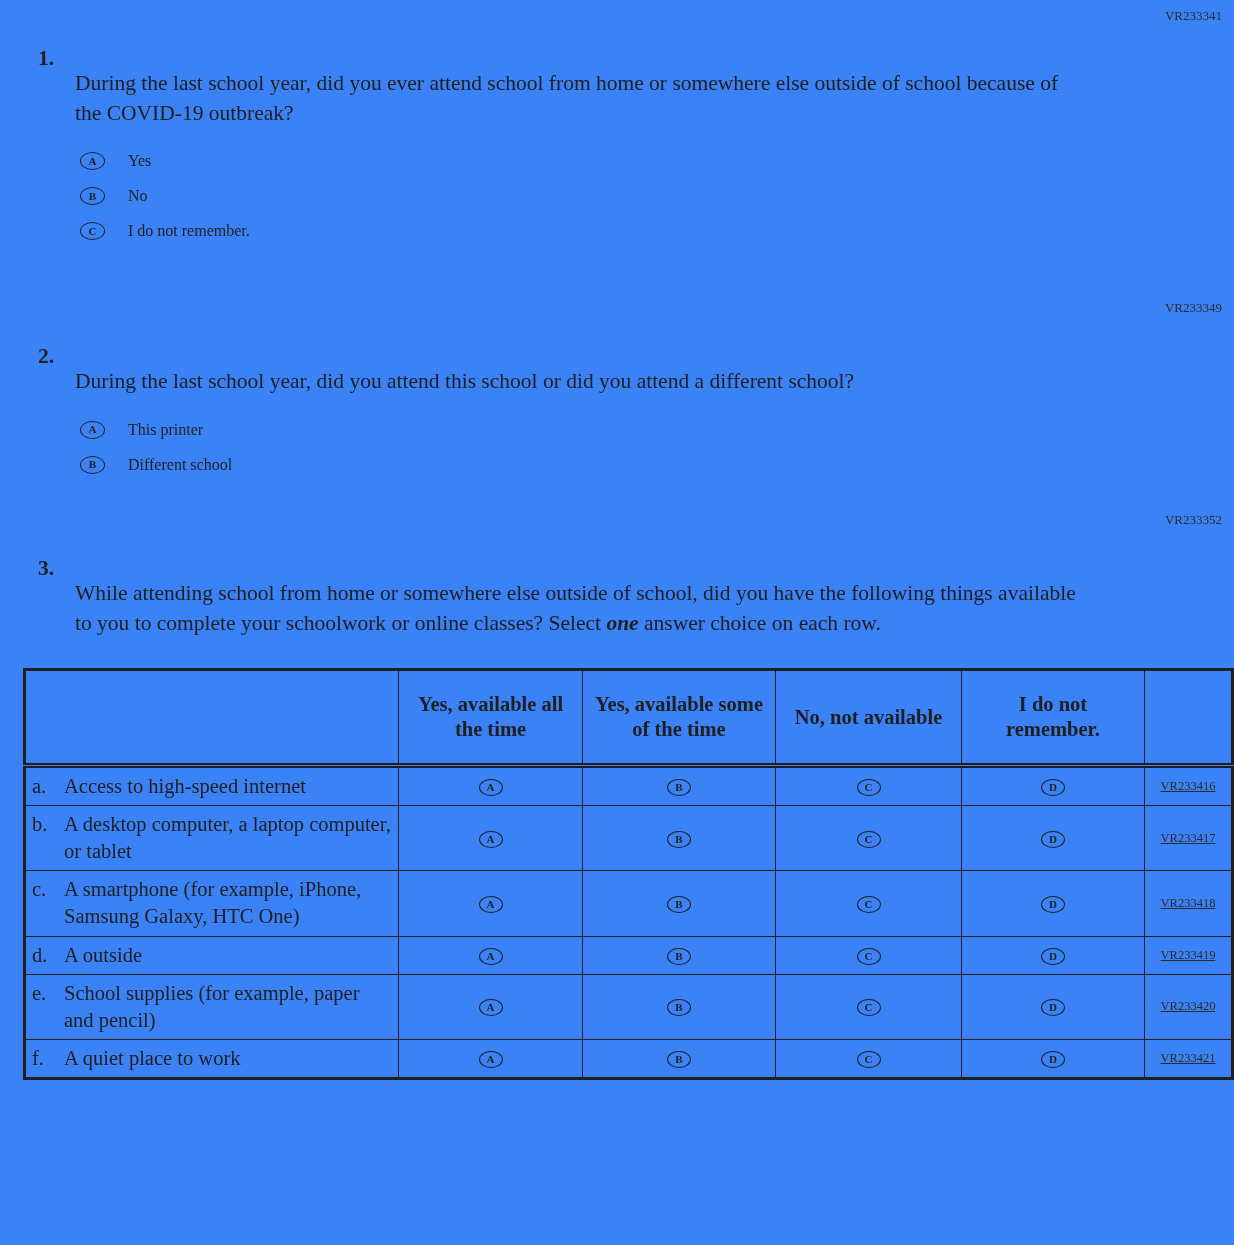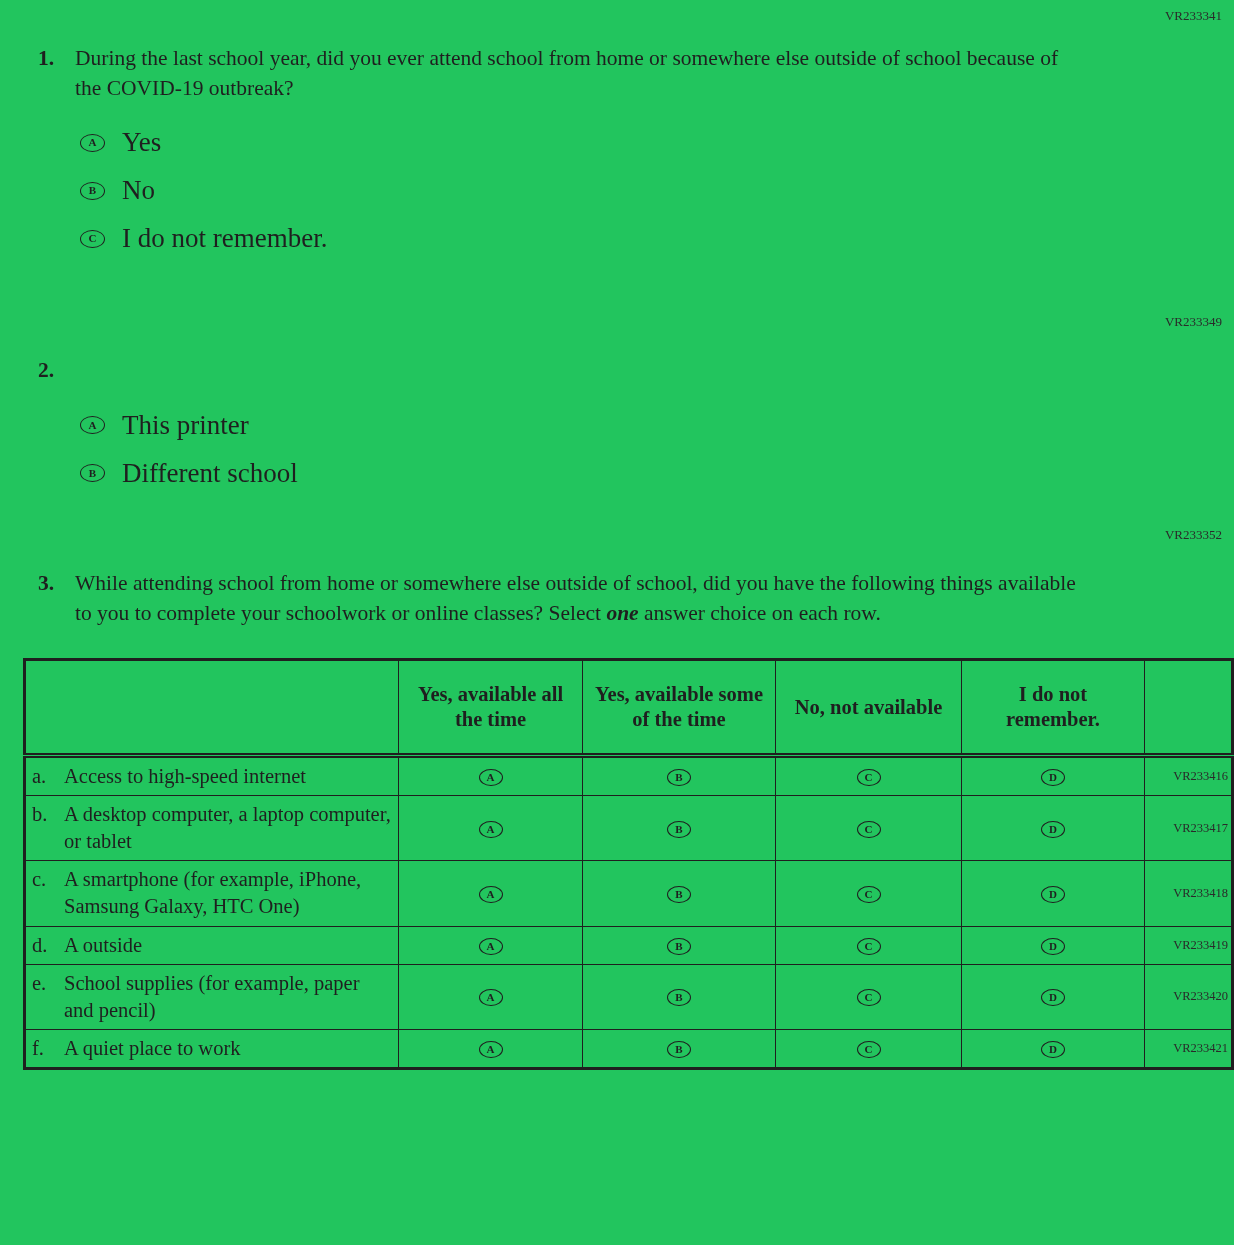--- a/index.html
+++ b/index.html
@@ -4,21 +4,21 @@
 <style>
   html, body {
     margin: 0;
     padding: 0;
     background: #ffffff;
   }
   .page {
     position: relative;
     width: 1234px;
     height: 1245px;
-    background: #22c55e;
+    background: #3b82f6;
     color: #1f1f1f;
     font-family: "Liberation Serif", "DejaVu Serif", serif;
     overflow: hidden;
     box-sizing: border-box;
     padding-top: 8px;
   }
   .code-line {
     text-align: right;
     padding-right: 12px;
     font-size: 13px;
@@ -38,20 +38,21 @@
     font-weight: bold;
     font-size: 21.5px;
     width: 37px;
     flex: 0 0 37px;
     line-height: 1.38;
   }
   .q-text {
     font-size: 21.5px;
     line-height: 1.38;
     max-width: 1005px;
+    margin-top: 25px;
   }
   .options {
     margin-left: 42px;
     margin-top: 24px;
   }
   .option {
     display: flex;
     align-items: center;
     margin-bottom: 17px;
     cursor: pointer;
@@ -64,22 +65,22 @@
     width: 25px;
     height: 18px;
     border: 1.7px solid #1f1f1f;
     border-radius: 50%;
     font-size: 11px;
     font-weight: 600;
     line-height: 1;
     flex: 0 0 25px;
   }
   .opt-label {
-    margin-left: 17px;
-    font-size: 27px;
+    margin-left: 23px;
+    font-size: 16px;
     font-family: Liberation Serif, serif;
   }
   .mt-q1 { margin-top: 20px; }
   .gap-before-code2 { margin-top: 60px; }
   .gap-before-code3 { margin-top: 38px; }
   .q-after-code { margin-top: 26px; }
   .bold { font-weight: bold; font-style: italic; }
 
   table.avail {
     border-collapse: collapse;
@@ -116,25 +117,26 @@
     vertical-align: middle;
     padding: 6px 2px;
   }
   td.bubble-cell .bubble {
     width: 24px;
     height: 17px;
     flex: 0 0 24px;
     cursor: pointer;
   }
   td.code-cell {
-    text-align: right;
+    text-align: center;
     vertical-align: middle;
     font-size: 12.5px;
     padding: 2px 3px;
     color: #2a2a2a;
+    text-decoration: underline;
   }
 </style>
 </head>
 <body>
 
 <div class="page">
 
   <div class="code-line">VR233341</div>
 
   <div class="question mt-q1">
@@ -156,20 +158,21 @@
         <span class="opt-label">I do not remember.</span>
       </div>
     </div>
   </div>
 
   <div class="code-line gap-before-code2">VR233349</div>
 
   <div class="question q-after-code">
     <div class="q-head">
       <span class="q-num">2.</span>
+      <span class="q-text">During the last school year, did you attend this school or did you attend a different school?</span>
     </div>
     <div class="options">
       <div class="option">
         <span class="bubble">A</span>
         <span class="opt-label">This printer</span>
       </div>
       <div class="option">
         <span class="bubble">B</span>
         <span class="opt-label">Different school</span>
       </div>

